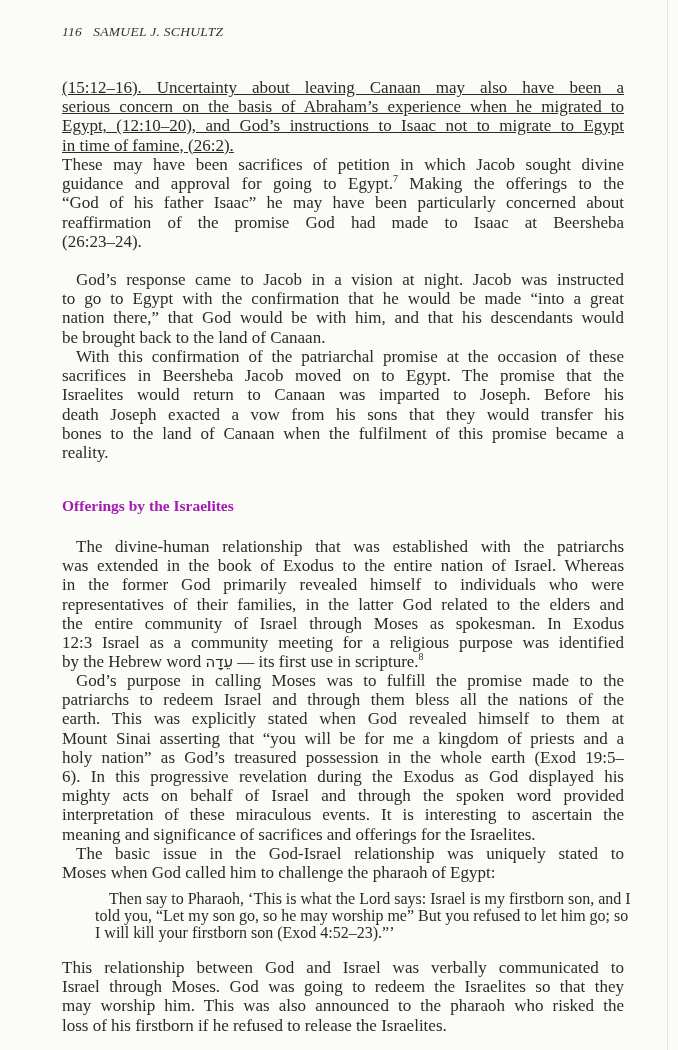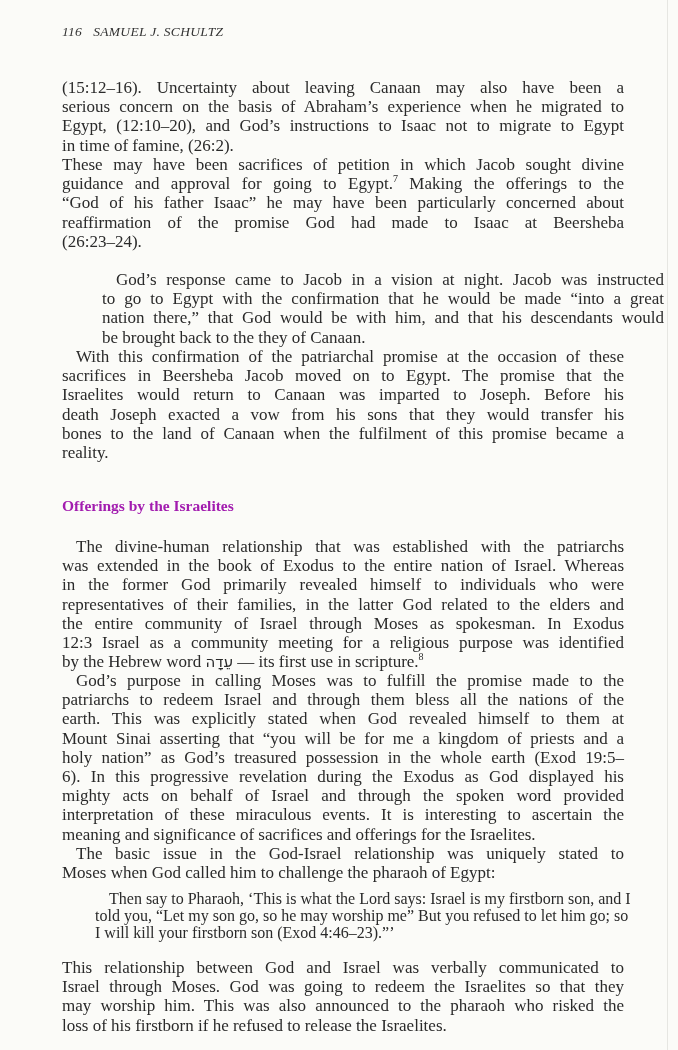--- a/index.html
+++ b/index.html
@@ -96,40 +96,40 @@
 </head>
 <body>
 
 <div class="page-edge"></div>
 
 <div class="running-head">
   <span>116</span>&nbsp;&nbsp;
   <span>SAMUEL J. SCHULTZ</span>
 </div>
 
-<div class="block" style="top:78px;">
+<div class="block" style="top:78px;text-decoration:underline;">
   <span class="line">(15:12–16). Uncertainty about leaving Canaan may also have been a</span>
   <span class="line">serious concern on the basis of Abraham’s experience when he migrated to</span>
   <span class="line">Egypt, (12:10–20), and God’s instructions to Isaac not to migrate to Egypt</span>
   <span class="line last">in time of famine, (26:2).</span>
 </div>
 
 <div class="block" style="top:155px;">
   <span class="line">These may have been sacrifices of petition in which Jacob sought divine</span>
   <span class="line"><span>guidance and approval for going to Egypt.</span><sup class="fn">7</sup><span> Making the offerings to the</span></span>
   <span class="line">“God of his father Isaac” he may have been particularly concerned about</span>
   <span class="line">reaffirmation of the promise God had made to Isaac at Beersheba</span>
   <span class="line last">(26:23–24).</span>
 </div>
 
-<div class="block" style="top:270px;margin-left:40px;">
+<div class="block" style="top:270px;">
   <span class="line indent">God’s response came to Jacob in a vision at night. Jacob was instructed</span>
   <span class="line">to go to Egypt with the confirmation that he would be made “into a great</span>
   <span class="line">nation there,” that God would be with him, and that his descendants would</span>
-  <span class="line last">be brought back to the they of Canaan.</span>
+  <span class="line last">be brought back to the land of Canaan.</span>
 </div>
 
 <div class="block" style="top:347px;">
   <span class="line indent">With this confirmation of the patriarchal promise at the occasion of these</span>
   <span class="line">sacrifices in Beersheba Jacob moved on to Egypt. The promise that the</span>
   <span class="line">Israelites would return to Canaan was imparted to Joseph. Before his</span>
   <span class="line">death Joseph exacted a vow from his sons that they would transfer his</span>
   <span class="line">bones to the land of Canaan when the fulfilment of this promise became a</span>
   <span class="line last">reality.</span>
 </div>
@@ -159,21 +159,21 @@
 </div>
 
 <div class="block" style="top:844px;">
   <span class="line indent">The basic issue in the God-Israel relationship was uniquely stated to</span>
   <span class="line last">Moses when God called him to challenge the pharaoh of Egypt:</span>
 </div>
 
 <div class="quote" style="top:890px;">
   <span class="qline indent">Then say to Pharaoh, ‘This is what the Lord says: Israel is my firstborn son, and I</span>
   <span class="qline">told you, “Let my son go, so he may worship me” But you refused to let him go; so</span>
-  <span class="qline last">I will kill your firstborn son (Exod 4:46–23).”’</span>
+  <span class="qline last">I will kill your firstborn son (Exod 4:52–23).”’</span>
 </div>
 
 <div class="block" style="top:958px;">
   <span class="line">This relationship between God and Israel was verbally communicated to</span>
   <span class="line">Israel through Moses. God was going to redeem the Israelites so that they</span>
   <span class="line">may worship him. This was also announced to the pharaoh who risked the</span>
   <span class="line last">loss of his firstborn if he refused to release the Israelites.</span>
 </div>
 
 </body></html>

